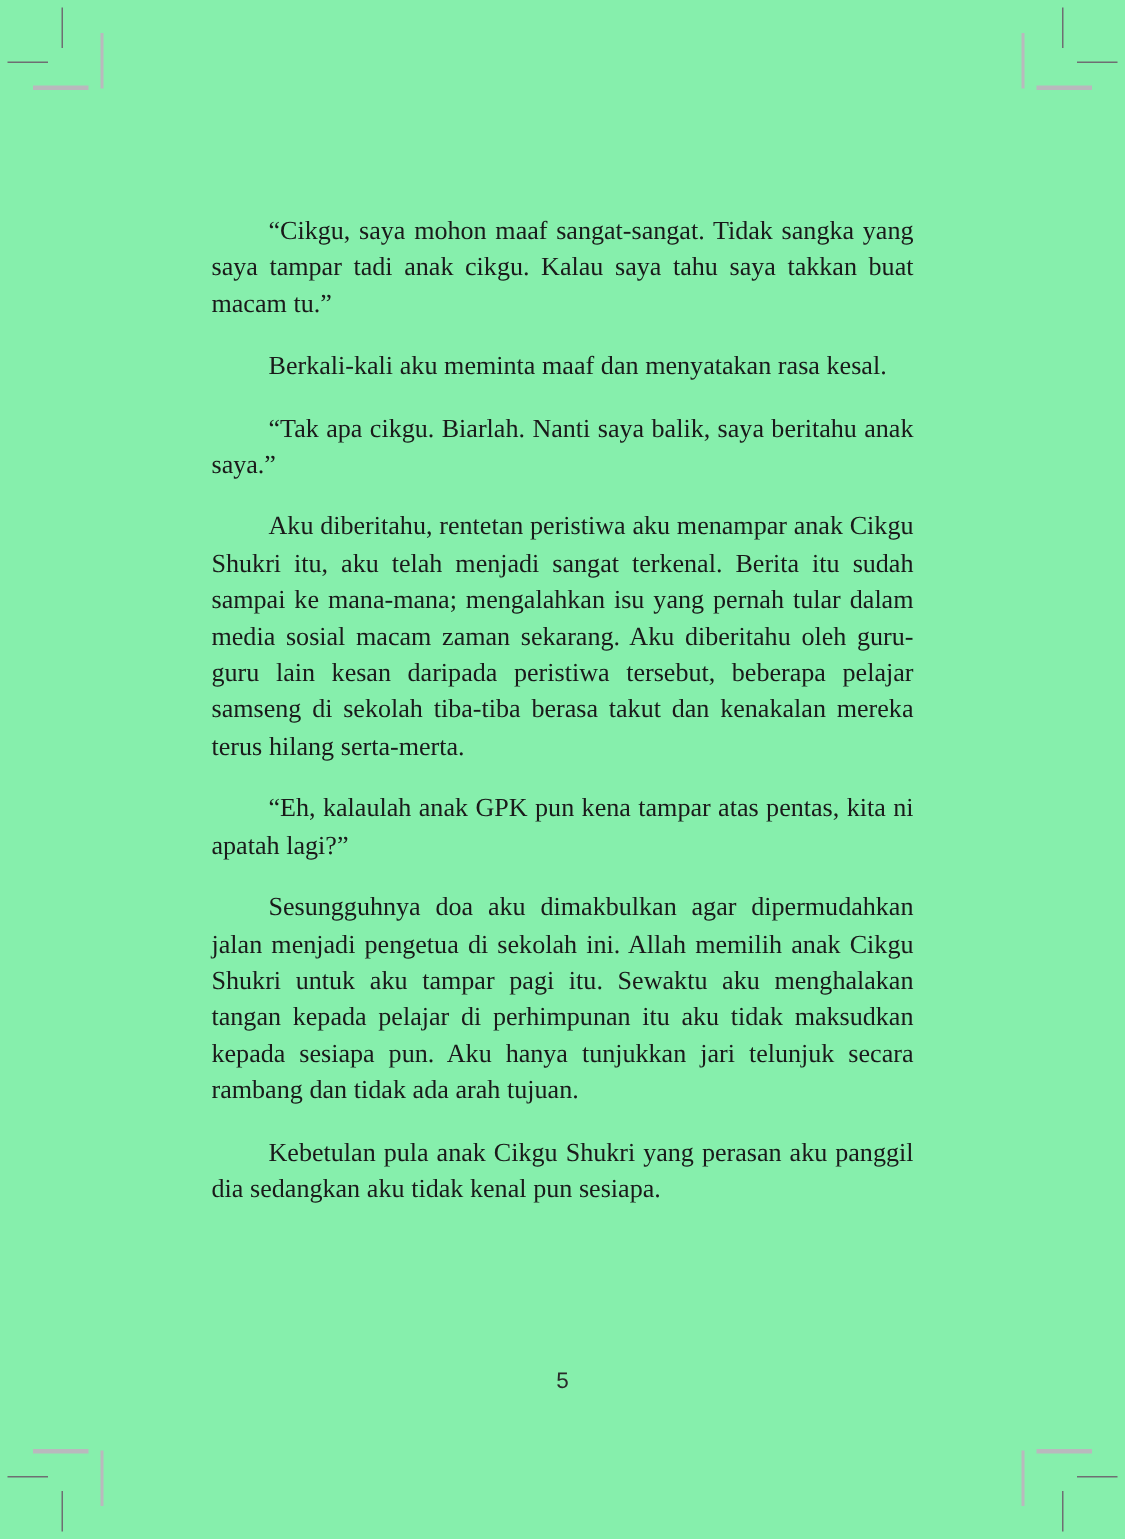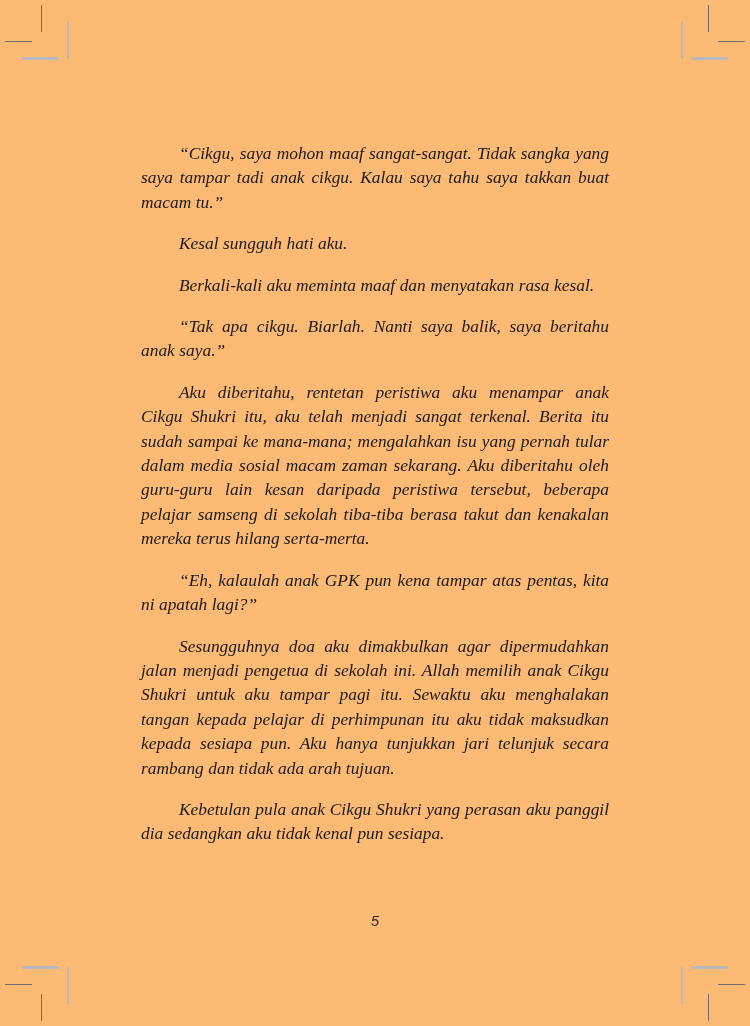--- a/index.html
+++ b/index.html
@@ -8,23 +8,22 @@
     background: #ffffff;
   }
   body {
     font-family: "Liberation Serif", "DejaVu Serif", serif;
     color: #1a1a1a;
   }
   #page {
     position: relative;
     width: 750px;
     height: 1026px;
-    background: #fdba74;
+    background: #86efac;
     overflow: hidden;
-    font-style: italic;
   }
 
   
   .crop-mark {
     position: absolute;
     background: #6e6e72;
   }
   .crop-v { width: 1px; height: 27px; }
   .crop-h { height: 1px; width: 27px; }
 
@@ -110,21 +109,20 @@
   <div class="bleed-mark bleed-v bm-bl-v"></div>
   <div class="bleed-mark bleed-h bm-bl-h"></div>
 
   <div class="crop-mark crop-v cm-br-v"></div>
   <div class="crop-mark crop-h cm-br-h"></div>
   <div class="bleed-mark bleed-v bm-br-v"></div>
   <div class="bleed-mark bleed-h bm-br-h"></div>
 
   <div id="text-column">
     <p class="body-par">“Cikgu, saya mohon maaf sangat-sangat. Tidak sangka yang saya tampar tadi anak cikgu. Kalau saya tahu saya takkan buat macam tu.”</p>
-    <p class="body-par">Kesal sungguh hati aku.</p>
     <p class="body-par">Berkali-kali aku meminta maaf dan menyatakan rasa kesal.</p>
     <p class="body-par">“Tak apa cikgu. Biarlah. Nanti saya balik, saya beritahu anak saya.”</p>
     <p class="body-par">Aku diberitahu, rentetan peristiwa aku menampar anak Cikgu Shukri itu, aku telah menjadi sangat terkenal. Berita itu sudah sampai ke mana-mana; mengalahkan isu yang pernah tular dalam media sosial macam zaman sekarang. Aku diberitahu oleh guru-guru lain kesan daripada peristiwa tersebut, beberapa pelajar samseng di sekolah tiba-tiba berasa takut dan kenakalan mereka terus hilang serta-merta.</p>
     <p class="body-par">“Eh, kalaulah anak GPK pun kena tampar atas pentas, kita ni apatah lagi?”</p>
     <p class="body-par">Sesungguhnya doa aku dimakbulkan agar dipermudahkan jalan menjadi pengetua di sekolah ini. Allah memilih anak Cikgu Shukri untuk aku tampar pagi itu. Sewaktu aku menghalakan tangan kepada pelajar di perhimpunan itu aku tidak maksudkan kepada sesiapa pun. Aku hanya tunjukkan jari telunjuk secara rambang dan tidak ada arah tujuan.</p>
     <p class="body-par">Kebetulan pula anak Cikgu Shukri yang perasan aku panggil dia sedangkan aku tidak kenal pun sesiapa.</p>
   </div>
 
   <div id="page-number">5</div>
 

